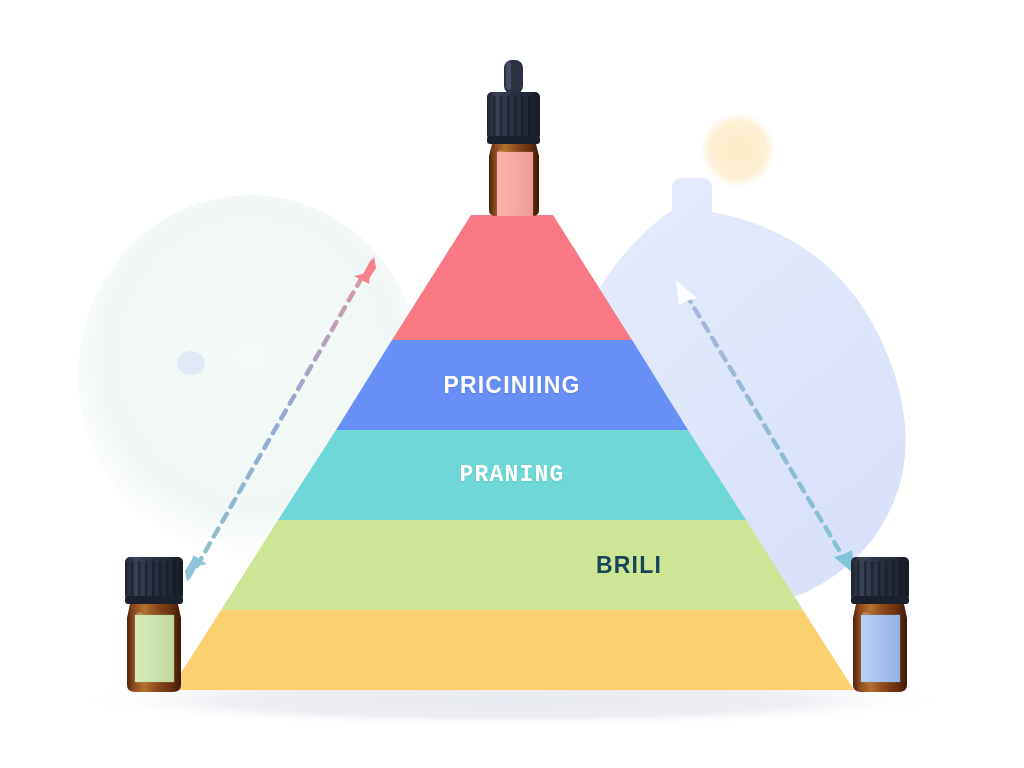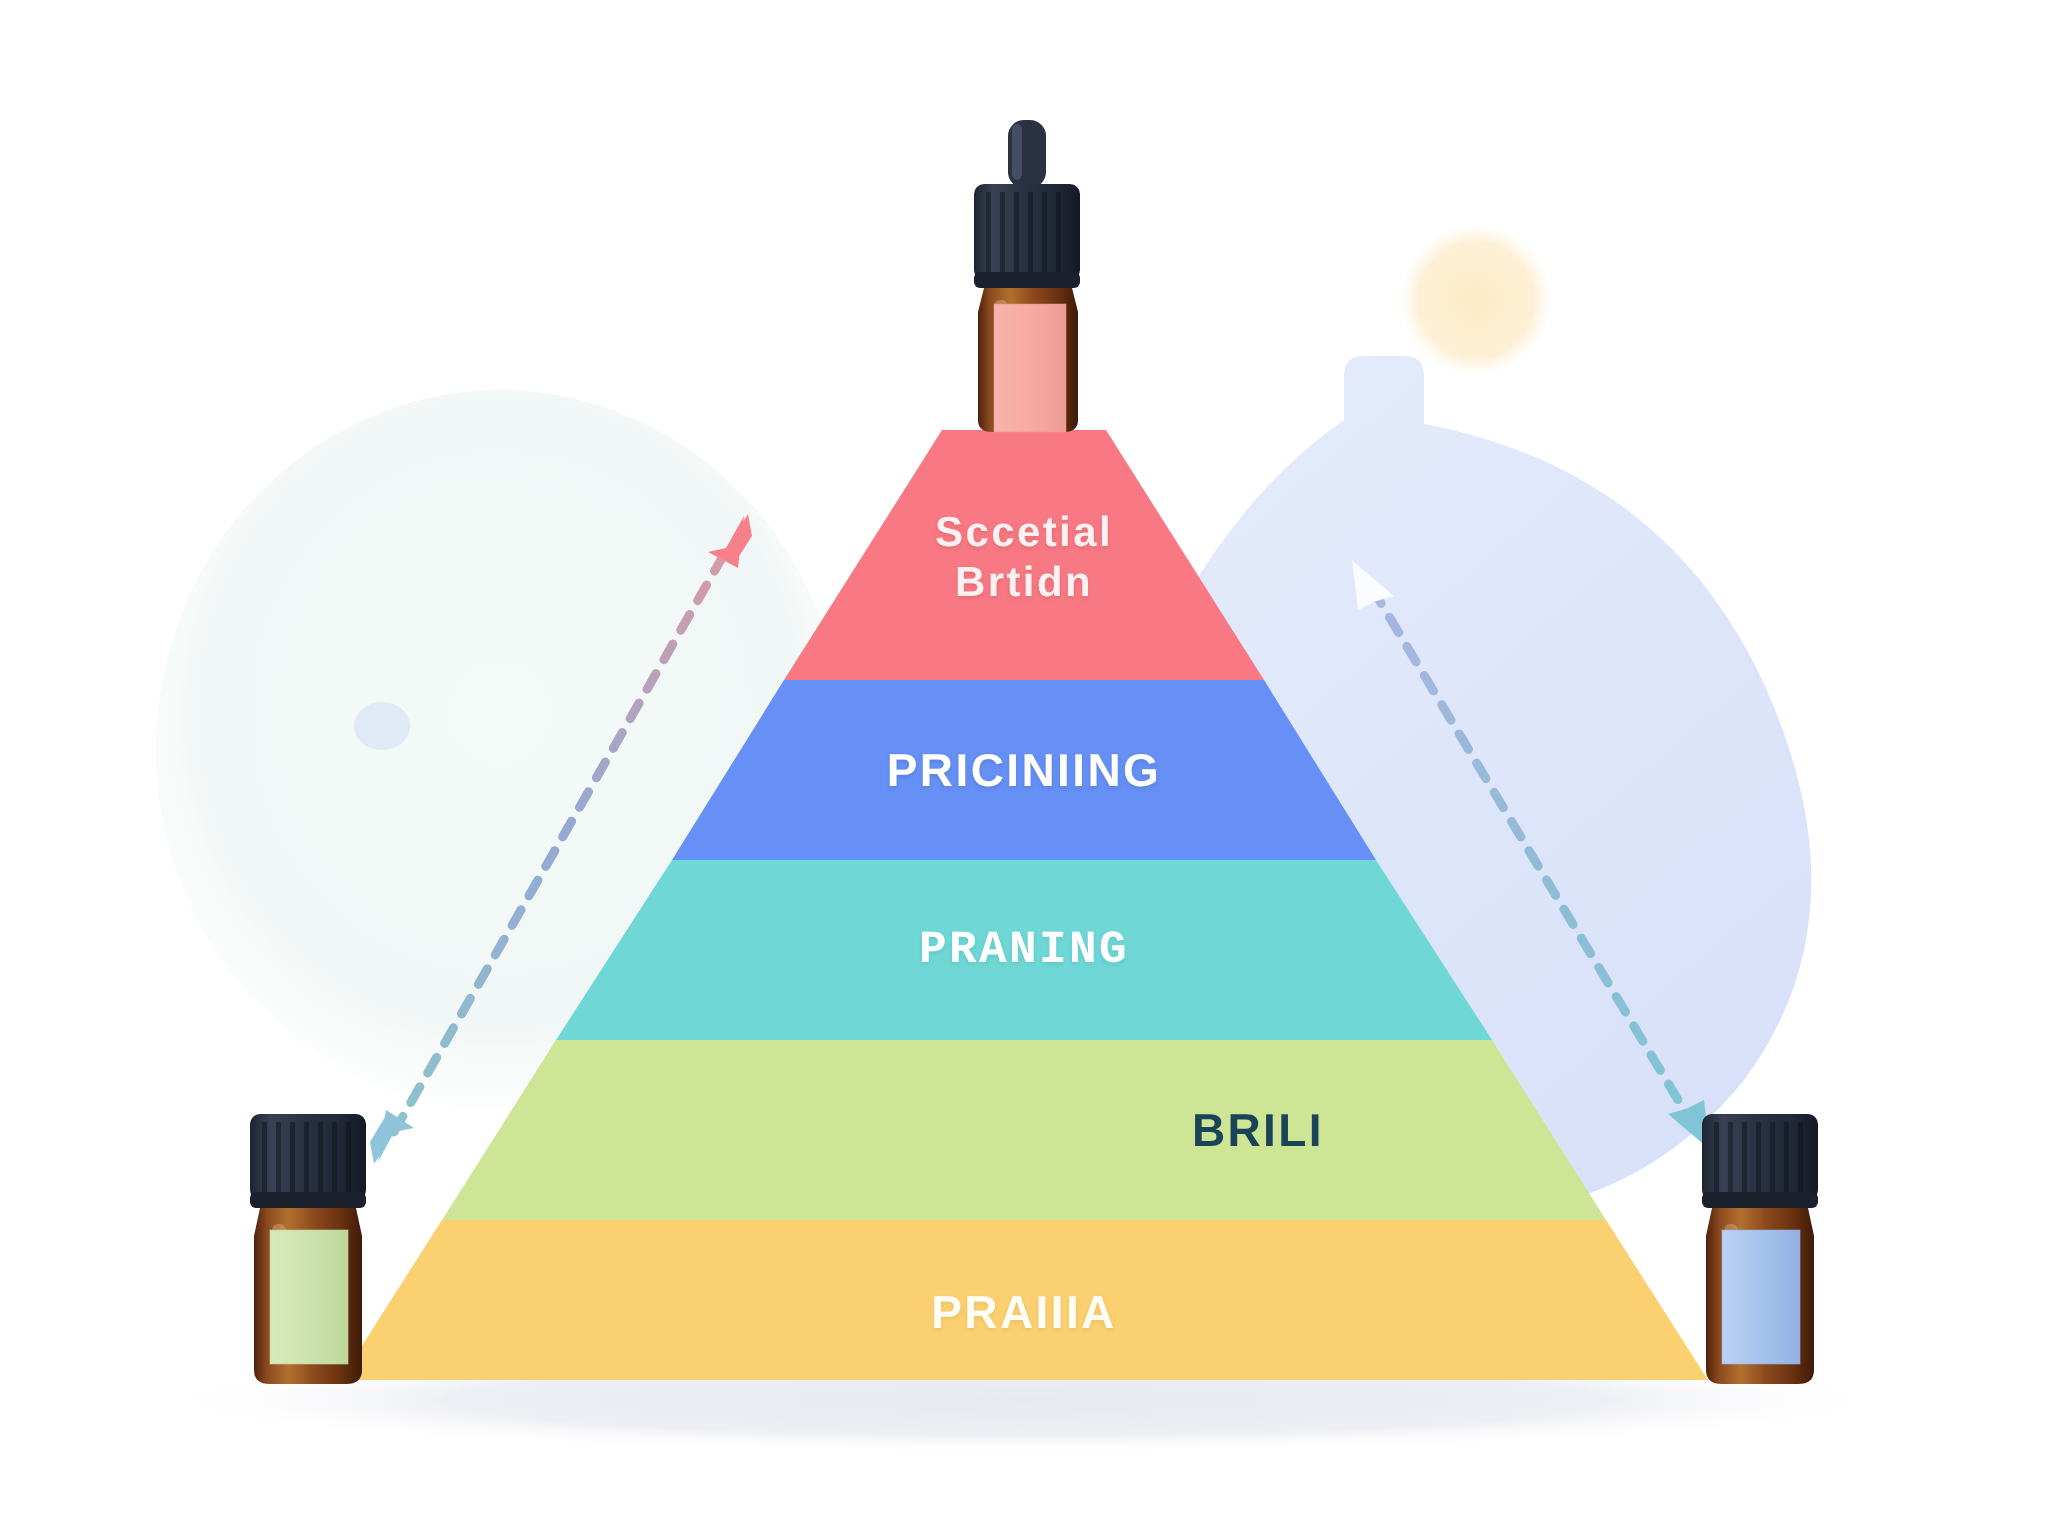--- a/index.html
+++ b/index.html
@@ -131,26 +131,23 @@
   </svg>
 
   <svg class="layer" viewBox="0 0 1024 768">
     <polygon points="471,215 553,215 632,340 392,340" fill="#F87983"></polygon>
     <polygon points="392,340 632,340 688,430 336,430" fill="#6690F5"></polygon>
     <polygon points="336,430 688,430 746,520 278,520" fill="#6FD8D6"></polygon>
     <polygon points="278,520 746,520 803,610 221,610" fill="#CFE596"></polygon>
     <polygon points="221,610 803,610 854,690 170,690" fill="#FBD071"></polygon>
   </svg>
 
-  <div class="tier-label tier-0" style="left:362px; top:255px; width:300px;">Sccetial
-Brtidn</div>
   <div class="tier-label tier-1" style="left:362px; top:372px; width:300px;">PRICINIING</div>
   <div class="tier-label tier-2" style="left:362px; top:462px; width:300px;font-family:Liberation Mono, monospace;">PRANING</div>
   <div class="tier-label tier-3" style="left:362px; top:552px; width:300px;">BRILI</div>
-  <div class="tier-label tier-4" style="left:362px; top:643px; width:300px;">PRAIIIA</div>
 
   <svg class="layer" viewBox="0 0 1024 768">
     <defs>
       <linearGradient id="gradArrowL" x1="0%" y1="100%" x2="100%" y2="0%">
         <stop offset="0%" stop-color="#8FC4C8"></stop>
         <stop offset="50%" stop-color="#93A9D6"></stop>
         <stop offset="100%" stop-color="#D99AA4"></stop>
       </linearGradient>
       <linearGradient id="gradArrowR" x1="0%" y1="0%" x2="100%" y2="100%">
         <stop offset="0%" stop-color="#A8B6E2"></stop>

